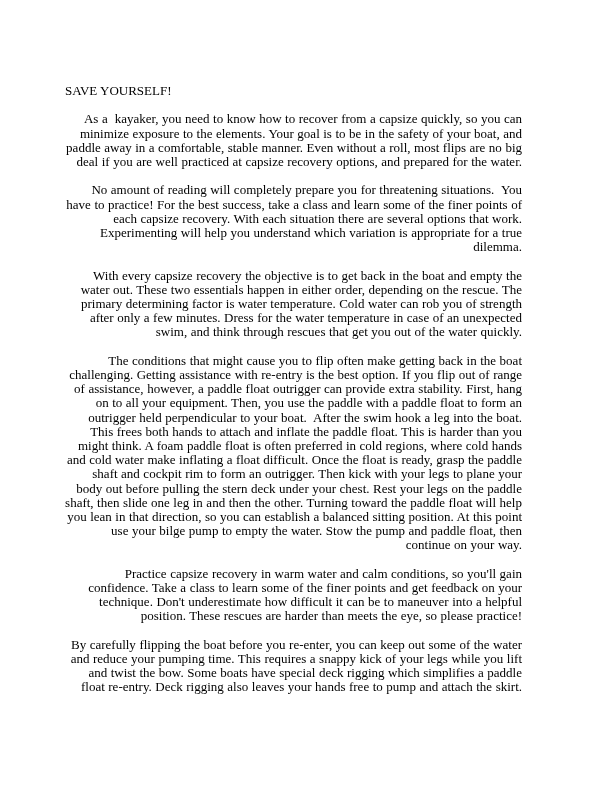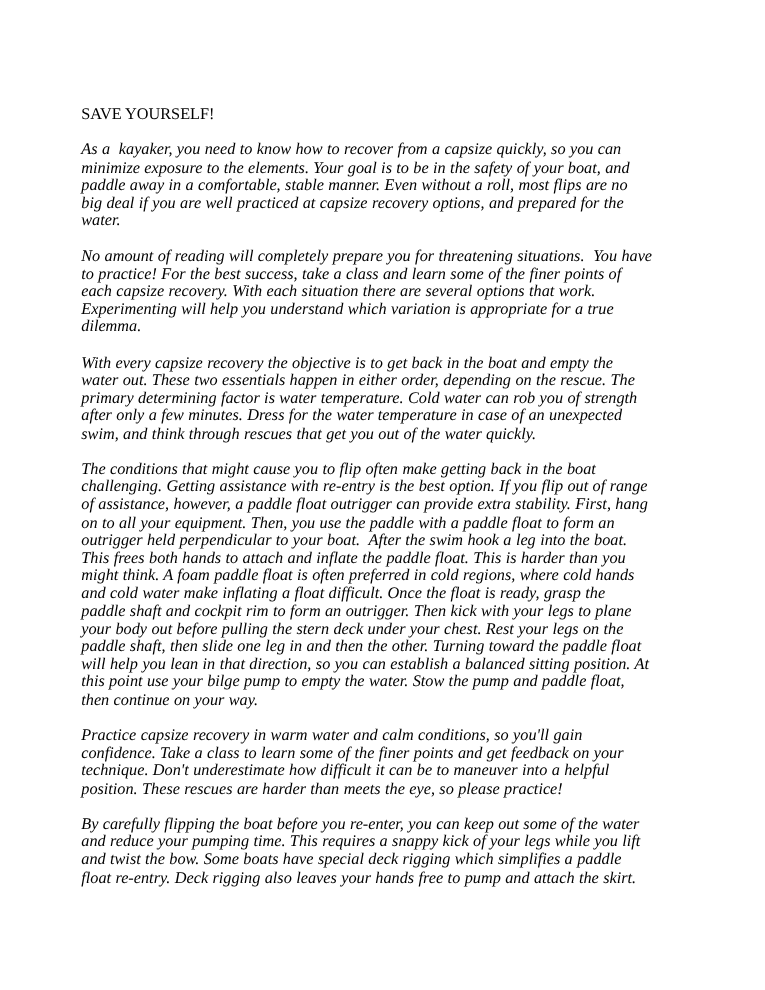--- a/index.html
+++ b/index.html
@@ -20,23 +20,22 @@
     line-height: 14.2px;
     color: #000000;
   }
   .doc-title {
     margin: 0 0 14.2px 0;
     white-space: pre-wrap;
   }
   .para {
     margin: 0 0 14.2px 0;
     white-space: pre-wrap;
-    text-align: left;
+    text-align: right;
     word-spacing: 0.02em;
-    font-style: italic;
   }
 </style>
 </head>
 <body>
 
 <div class="page">
   <p class="doc-title">SAVE YOURSELF!</p>
   <p class="para">As a  kayaker, you need to know how to recover from a capsize quickly, so you can minimize exposure to the elements. Your goal is to be in the safety of your boat, and paddle away in a comfortable, stable manner. Even without a roll, most flips are no big deal if you are well practiced at capsize recovery options, and prepared for the water.</p>
   <p class="para">No amount of reading will completely prepare you for threatening situations.  You have to practice! For the best success, take a class and learn some of the finer points of each capsize recovery. With each situation there are several options that work. Experimenting will help you understand which variation is appropriate for a true dilemma.</p>
   <p class="para">With every capsize recovery the objective is to get back in the boat and empty the water out. These two essentials happen in either order, depending on the rescue. The primary determining factor is water temperature. Cold water can rob you of strength after only a few minutes. Dress for the water temperature in case of an unexpected swim, and think through rescues that get you out of the water quickly.</p>

